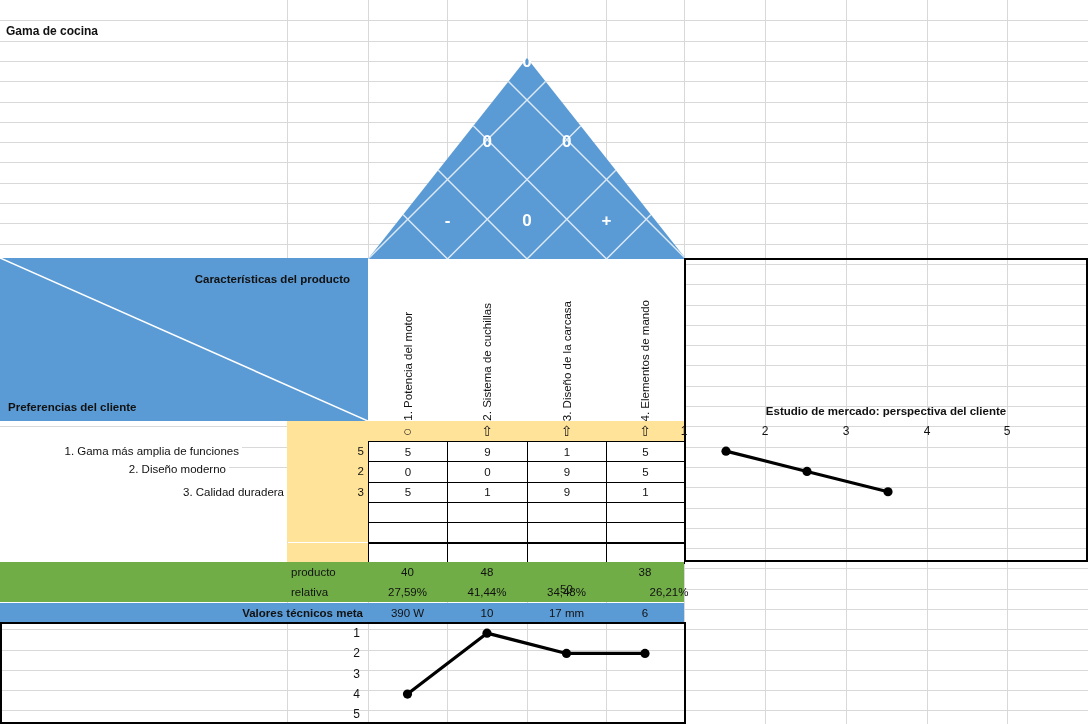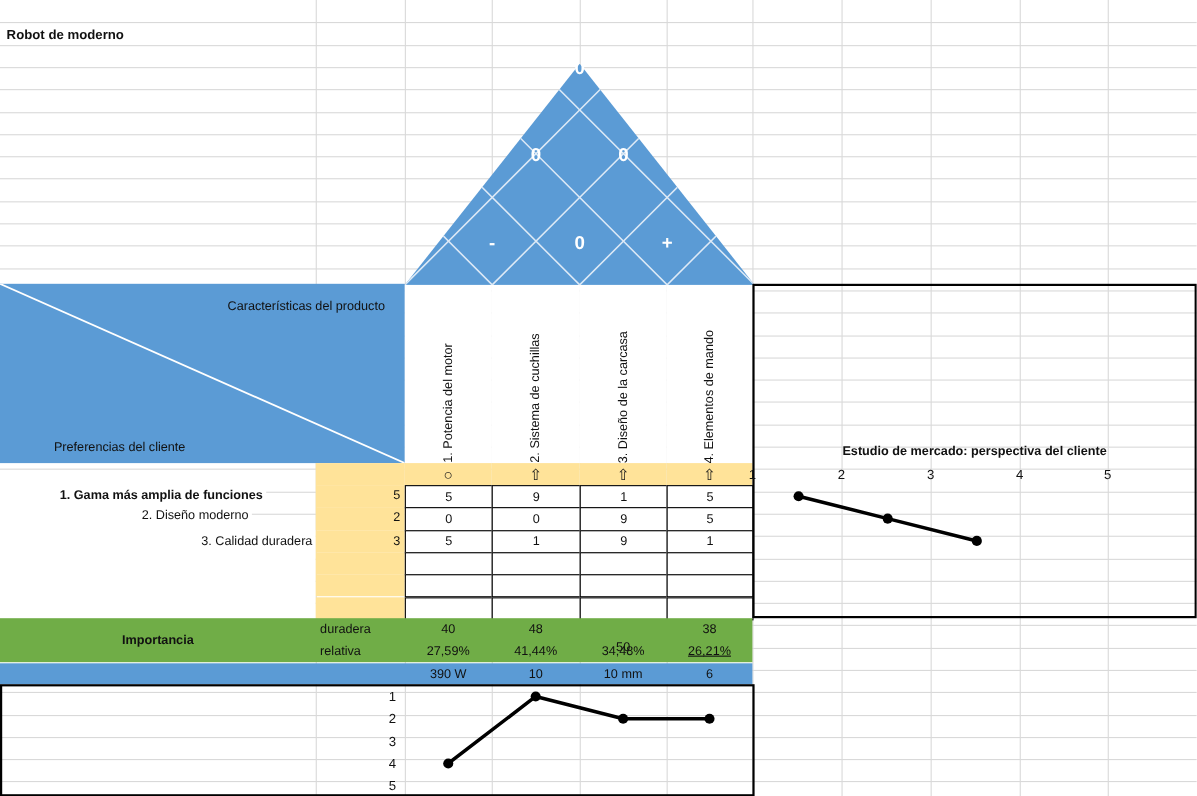--- a/index.html
+++ b/index.html
@@ -27,23 +27,22 @@
   
   .blue-block {
     background: #5B9BD5;
     overflow: hidden;
   }
   .blue-diag {
     position: absolute; left: 0; top: 0;
     width: 100%; height: 100%;
   }
   .blk-label {
-    position: absolute; font-size: 11.5px; font-weight: normal; color: #111;
+    position: absolute; font-size: 11.5px; font-weight: bold; color: #111;
     white-space: nowrap;
-    margin-left: 41px;
   }
 
   
   #roof { position: absolute; }
 
   
   .colhead {
     position: absolute;
     display: flex; align-items: flex-end; justify-content: center;
     background: #ffffff;
@@ -161,21 +160,21 @@
       <div class="gridline-h" style="top: 568px;"></div>
       <div class="gridline-h" style="top: 589px;"></div>
       <div class="gridline-h" style="top: 609px;"></div>
       <div class="gridline-h" style="top: 629px;"></div>
       <div class="gridline-h" style="top: 650px;"></div>
       <div class="gridline-h" style="top: 670px;"></div>
       <div class="gridline-h" style="top: 690px;"></div>
       <div class="gridline-h" style="top: 710px;"></div>
     </div>
 
-  <div class="abs title-cell" style="left:0;top:21px;width:287px;height:20px;">Robot de moderno</div>
+  <div class="abs title-cell" style="left:0;top:21px;width:287px;height:20px;">Gama de cocina</div>
 
   <svg id="roof" style="left:368px;top:58px;width:318px;height:201px;" viewBox="0 0 318 201">
       <polygon points="159,0 318,201 0,201" fill="#5B9BD5"></polygon>
       <defs>
         <clipPath id="roofclip">
           <polygon points="159,0 318,201 0,201"></polygon>
         </clipPath>
       </defs>
       <g clip-path="url(#roofclip)">
         <line x1="0" y1="201" x2="201" y2="0" stroke="#DEEAF6" stroke-width="1.4"></line>
@@ -230,21 +229,21 @@
       </div>
       <div class="dirrow" style="left: 527px; top: 421px; width: 79px; height: 20px;">
         <span>⇧</span>
       </div>
       <div class="dirrow" style="left: 606px; top: 421px; width: 78px; height: 20px;">
         <span>⇧</span>
       </div>
     </div>
 
   <div id="reqrows">
-      <div class="req-label" style="left: 0px; top: 441px; width: 242px; height: 20.3px; font-weight: bold;">1. Gama más amplia de funciones</div>
+      <div class="req-label" style="left: 0px; top: 441px; width: 242px; height: 20.3px;">1. Gama más amplia de funciones</div>
       <div class="req-weight" style="left: 287px; top: 441px; width: 81px; height: 20.3px;">5</div>
       <div class="req-label" style="left: 0px; top: 459px; width: 229px; height: 20.3px;">2. Diseño moderno</div>
       <div class="req-weight" style="left: 287px; top: 461.3px; width: 81px; height: 20.3px;">2</div>
       <div class="req-label" style="left: 0px; top: 481.6px; width: 287px; height: 20.3px;">3. Calidad duradera</div>
       <div class="req-weight" style="left: 287px; top: 481.6px; width: 81px; height: 20.3px;">3</div>
       <div class="req-label" style="left: 0px; top: 501.9px; width: 287px; height: 20.3px;"></div>
       <div class="req-weight" style="left: 287px; top: 501.9px; width: 81px; height: 20.3px;"></div>
       <div class="req-label" style="left: 0px; top: 522.2px; width: 287px; height: 20.3px;"></div>
       <div class="req-weight" style="left: 287px; top: 522.2px; width: 81px; height: 20.3px;"></div>
       <div class="req-label" style="left: 0px; top: 542.5px; width: 287px; height: 20.3px;"></div>
@@ -271,41 +270,41 @@
       <div class="matrix-cell" style="left: 447px; top: 522.2px; width: 81px; height: 21.3px;"></div>
       <div class="matrix-cell" style="left: 527px; top: 522.2px; width: 80px; height: 21.3px;"></div>
       <div class="matrix-cell" style="left: 606px; top: 522.2px; width: 79px; height: 21.3px;"></div>
       <div class="matrix-cell" style="left: 368px; top: 542.5px; width: 80px; height: 21.3px;"></div>
       <div class="matrix-cell" style="left: 447px; top: 542.5px; width: 81px; height: 21.3px;"></div>
       <div class="matrix-cell" style="left: 527px; top: 542.5px; width: 80px; height: 21.3px;"></div>
       <div class="matrix-cell" style="left: 606px; top: 542.5px; width: 79px; height: 21.3px;"></div>
     </div>
 
   <div class="green" style="left:0;top:562px;width:684px;height:40px;"></div>
-  <div class="band-txt" style="left:0;top:562px;width:287px;height:40px;justify-content:center;">Importancia</div>
-  <div class="band-sub" style="left:287px;top:562px;width:81px;height:20px;">duradera</div>
+  <div class="band-sub" style="left:287px;top:562px;width:81px;height:20px;">producto</div>
   <div class="band-sub" style="left:287px;top:582px;width:81px;height:20px;">relativa</div>
   <div id="imp-abs">
       <div class="band-val" style="left: 368px; top: 562px; width: 79px; height: 20px;">40</div>
       <div class="band-val" style="left: 447px; top: 562px; width: 80px; height: 20px;">48</div>
       <div class="band-val" style="left: 527px; top: 562px; width: 79px; height: 20px; margin-top: 17px;">50</div>
       <div class="band-val" style="left: 606px; top: 562px; width: 78px; height: 20px;">38</div>
     </div>
   <div id="imp-rel">
       <div class="band-val" style="left: 368px; top: 582px; width: 79px; height: 20px;">27,59%</div>
       <div class="band-val" style="left: 447px; top: 582px; width: 80px; height: 20px;">41,44%</div>
       <div class="band-val" style="left: 527px; top: 582px; width: 79px; height: 20px;">34,48%</div>
-      <div class="band-val" style="left: 606px; top: 582px; width: 78px; height: 20px; text-decoration: underline;">26,21%</div>
+      <div class="band-val" style="left: 630px; top: 582px; width: 78px; height: 20px;">26,21%</div>
     </div>
 
   <div class="blue-band" style="left:0;top:603px;width:684px;height:19px;"></div>
+  <div class="band-txt" style="left:0;top:603px;width:368px;height:19px;justify-content:flex-end;padding-right:5px;">Valores técnicos meta</div>
   <div id="tt-vals">
       <div class="band-val" style="left: 368px; top: 603px; width: 79px; height: 19px;">390 W</div>
       <div class="band-val" style="left: 447px; top: 603px; width: 80px; height: 19px;">10</div>
-      <div class="band-val" style="left: 527px; top: 603px; width: 79px; height: 19px;">10 mm</div>
+      <div class="band-val" style="left: 527px; top: 603px; width: 79px; height: 19px;">17 mm</div>
       <div class="band-val" style="left: 606px; top: 603px; width: 78px; height: 19px;">6</div>
     </div>
 
   <div class="panel" style="left:684px;top:258px;width:404px;height:304px;"></div>
   <div class="panel-title" style="left:684px;top:402px;width:404px;height:18px;">Estudio de mercado: perspectiva del cliente</div>
   <div id="cust-xticks">
       <div class="axis-tick" style="left: 644px; top: 421px; width: 80px; height: 20px;">1</div>
       <div class="axis-tick" style="left: 725px; top: 421px; width: 80px; height: 20px;">2</div>
       <div class="axis-tick" style="left: 806px; top: 421px; width: 80px; height: 20px;">3</div>
       <div class="axis-tick" style="left: 887px; top: 421px; width: 80px; height: 20px;">4</div>

